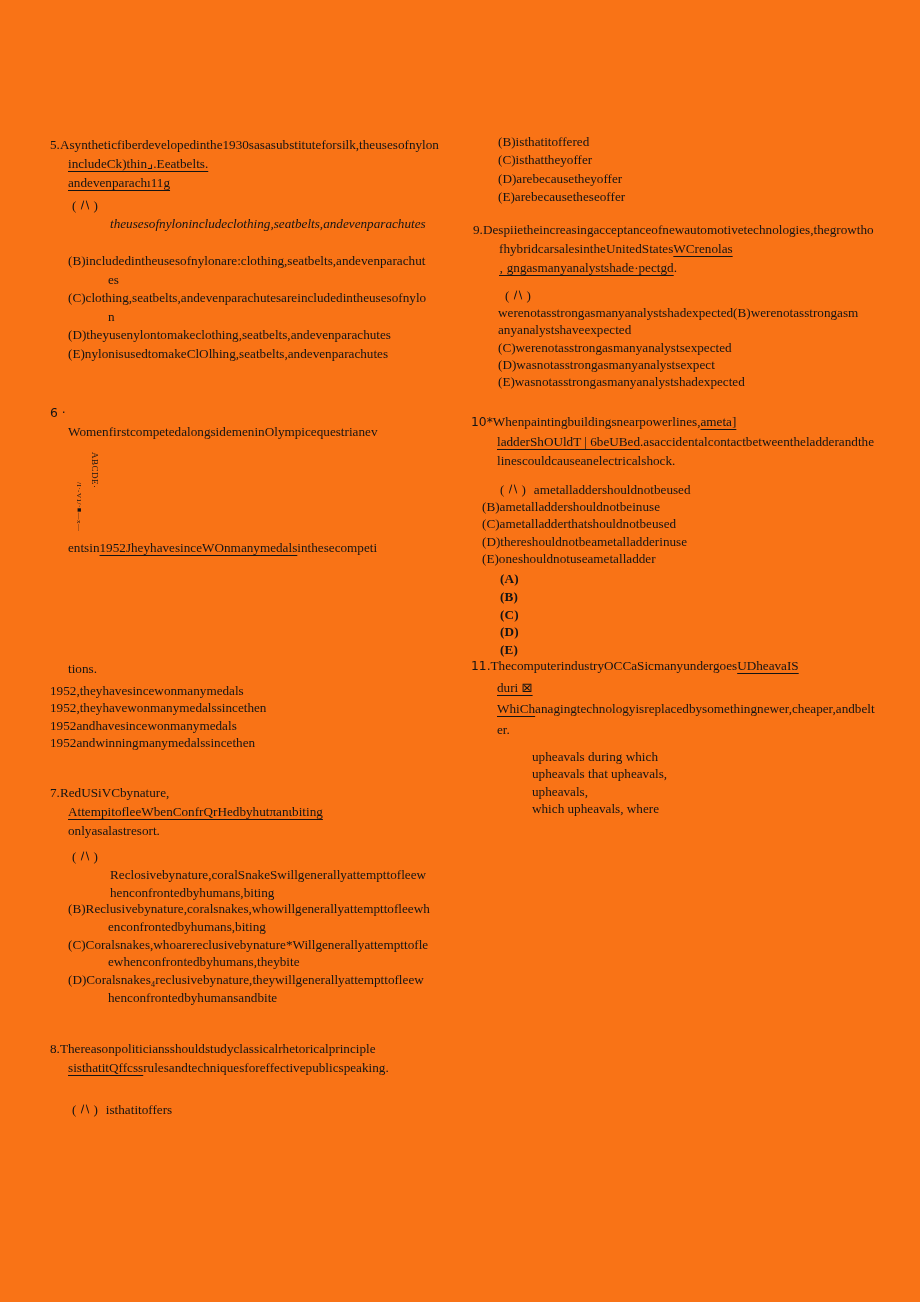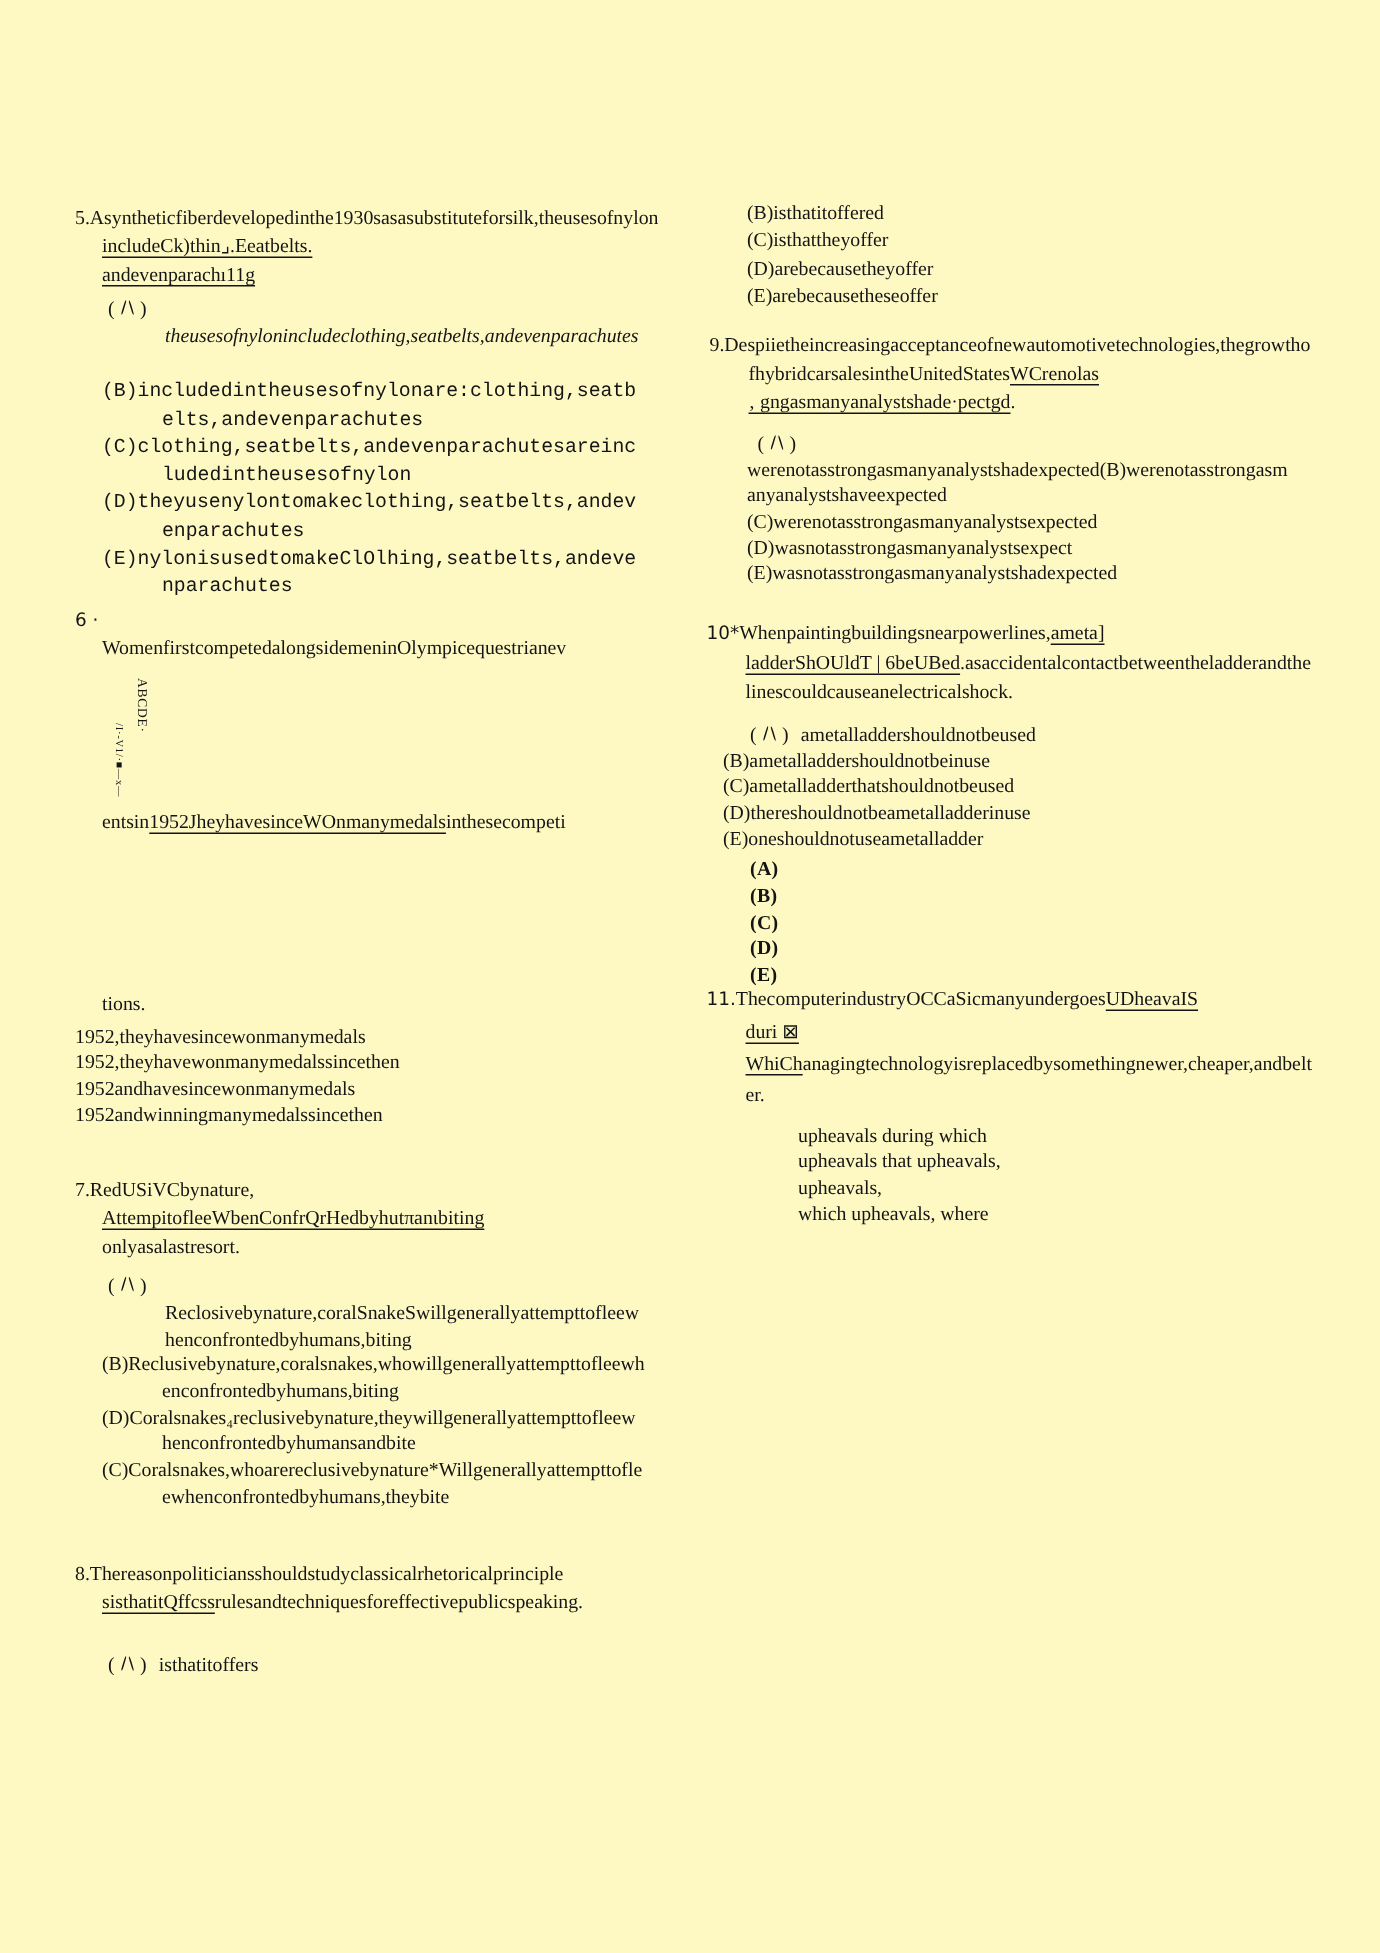--- a/index.html
+++ b/index.html
@@ -1,17 +1,17 @@
 <!DOCTYPE html>
 <html><head>
 <meta charset="utf-8">
 <style>
   html,body{margin:0;padding:0;background:#e8e8e8;}
   .page{
-    position:relative;width:920px;height:1302px;background:#fef9c3;
+    position:relative;width:920px;height:1302px;background:#f97316;
     font-family:"Liberation Serif","DejaVu Sans",serif;
     font-size:13.2px;line-height:19px;color:#141414;overflow:hidden;
     margin:0 auto;
   }
   .abs{position:absolute;}
   .wrap{word-break:break-all;}
   .u{text-decoration:underline;text-underline-offset:2.5px;text-decoration-thickness:1px;}
   .hang18{padding-left:18px;text-indent:-18px;}
   .hang26{padding-left:26px;text-indent:-26px;}
   .opt{padding-left:40px;text-indent:-40px;word-break:break-all;}
@@ -40,21 +40,21 @@
 <body>
 
 <div class="page">
 
   <div class="abs wrap hang18" style="left:50px;top:135px;width:374px;"><span class="seg">5.Asyntheticfiberdevelopedinthe1930sasasubstituteforsilk,theusesofnylon</span><span class="seg u">includeCk)thin⌟.Eeatbelts.</span><br><span class="seg u">andevenparachı11g</span></div>
 
   <span class="abs ans-label" style="left:72px;top:196px;"><span class="ba"></span></span>
 
   <div class="abs wrap lh186" style="left:110px;top:215px;width:318px;font-style:italic;">theusesofnylonincludeclothing,seatbelts,andevenparachutes</div>
 
-  <div class="abs lh186" style="left:68px;top:252px;width:360px;font-family:Liberation Mono, monospace;">
+  <div class="abs lh186" style="left:68px;top:252px;width:360px;">
       <div class="opt">(B)includedintheusesofnylonare:clothing,seatbelts,andevenparachutes</div>
       <div class="opt">(C)clothing,seatbelts,andevenparachutesareincludedintheusesofnylon</div>
       <div class="opt">(D)theyusenylontomakeclothing,seatbelts,andevenparachutes</div>
       <div class="opt">(E)nylonisusedtomakeClOlhing,seatbelts,andevenparachutes</div>
     </div>
 
   <div class="abs sans" style="left:50px;top:404px;">6 ·</div>
 
   <div class="abs" style="left:68px;top:422px;width:360px;">WomenfirstcompetedalongsidemeninOlympicequestrianev</div>
 
@@ -75,22 +75,22 @@
     </div>
 
   <div class="abs wrap hang18" style="left:50px;top:783px;width:374px;"><span class="seg">7.RedUSiVCbynature,</span><br><span class="seg u">AttempitofleeWbenConfrQrHedbyhutπanιbiting</span><br><span class="seg">onlyasalastresort.</span></div>
 
   <span class="abs ans-label" style="left:72px;top:847px;"><span class="ba"></span></span>
 
   <div class="abs wrap lh178" style="left:110px;top:866px;width:318px;">Reclosivebynature,coralSnakeSwillgenerallyattempttofleewhenconfrontedbyhumans,biting</div>
 
   <div class="abs lh178" style="left:68px;top:900px;width:362px;">
       <div class="opt">(B)Reclusivebynature,coralsnakes,whowillgenerallyattempttofleewhenconfrontedbyhumans,biting</div>
+      <div class="opt">(C)Coralsnakes,whoarereclusivebynature*Willgenerallyattempttofleewhenconfrontedbyhumans,theybite</div>
       <div class="opt">(D)Coralsnakes₄reclusivebynature,theywillgenerallyattempttofleewhenconfrontedbyhumansandbite</div>
-      <div class="opt">(C)Coralsnakes,whoarereclusivebynature*Willgenerallyattempttofleewhenconfrontedbyhumans,theybite</div>
     </div>
 
   <div class="abs wrap hang18" style="left:50px;top:1039px;width:374px;"><span class="seg">8.Thereasonpoliticiansshouldstudyclassicalrhetoricalprinciple</span><br><span class="seg u">sisthatitQffcss</span><span class="seg">rulesandtechniquesforeffectivepublicspeaking.</span></div>
 
   <div class="abs" style="left:72px;top:1100px;">
     <span class="ans-label"><span class="ba"></span></span><span class="ans-gap"></span><span>isthatitoffers</span>
   </div>
 
   <div class="abs lh184" style="left:498px;top:133px;width:350px;">
       <div class="wrap">(B)isthatitoffered</div>

